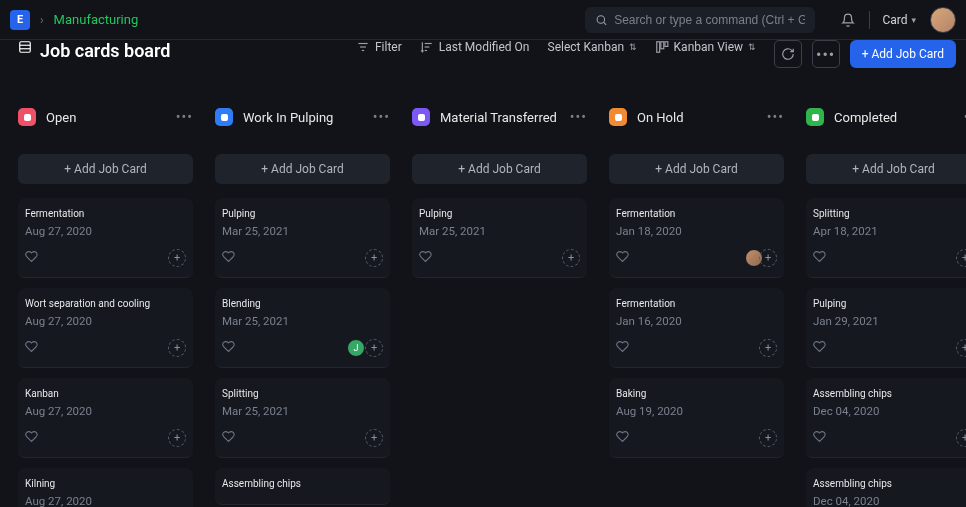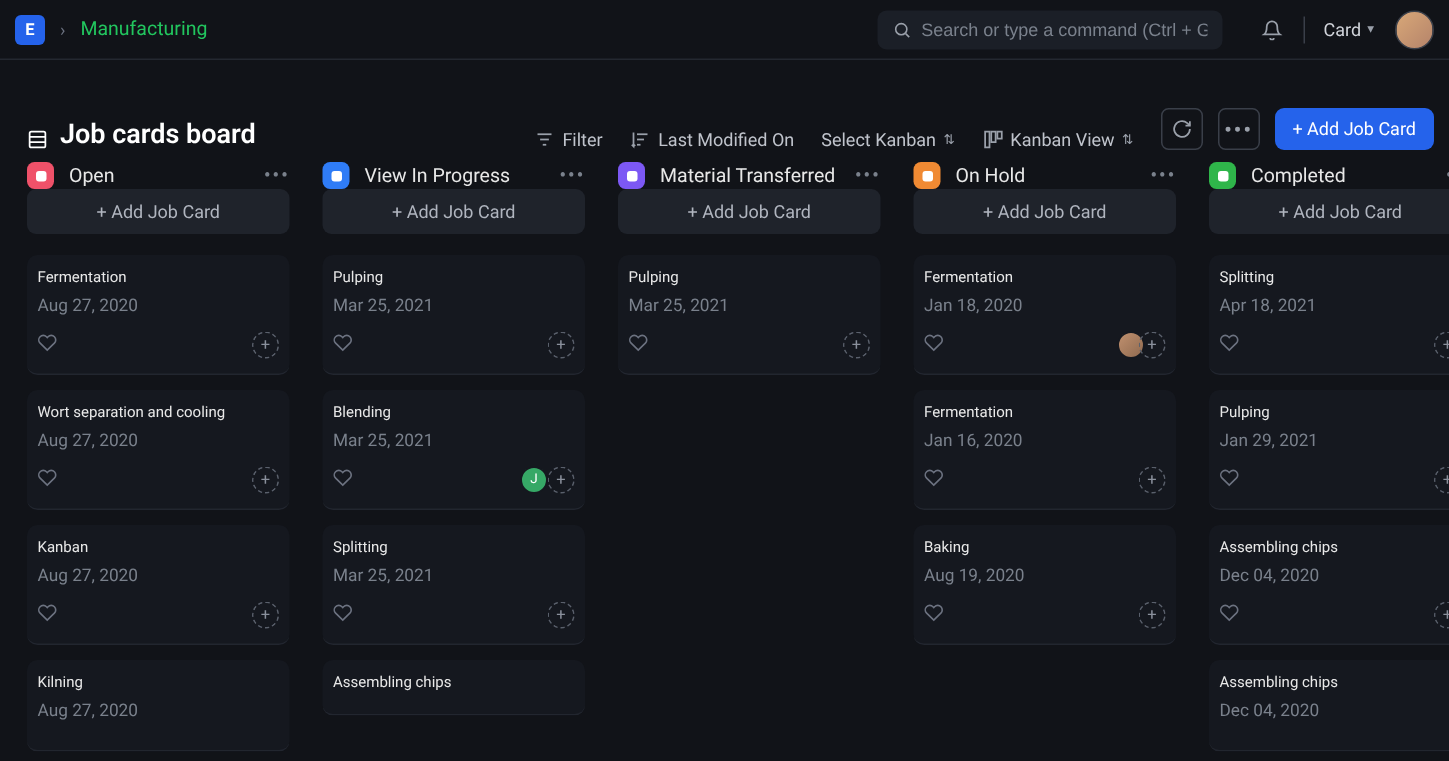--- a/index.html
+++ b/index.html
@@ -54,21 +54,21 @@
   width: 26px; height: 26px;
   border-radius: 50%;
   background: linear-gradient(135deg, #d8a878, #b5836a);
   border: 1px solid #3a3f49;
 }
 
 
 .toolbar {
   height: 60px;
   display: flex;
-  align-items: flex-end;
+  align-items: flex-start;
   padding: 0 10px 0 18px;
 }
 .board-title { font-size: 18px; font-weight: 600; color: #fff; }
 .toolbar-spacer { flex: 1; }
 .tb-btn {
   display: flex; align-items: center;
   font-size: 12px; color: #c0c4cc;
   margin-right: 18px;
 }
 .tb-btn svg { margin-right: 5px; }
@@ -94,21 +94,21 @@
   gap: 22px;
   padding: 0 18px;
   overflow-x: auto;
 }
 .column {
   width: 175px;
   flex-shrink: 0;
 }
 .col-header {
   display: flex; align-items: center;
-  padding: 8px 0 0;
+  padding: 8px 0 28px;
 }
 .status-dot {
   width: 18px; height: 18px;
   border-radius: 5px;
   display: flex; align-items: center; justify-content: center;
   margin-right: 10px;
 }
 .status-dot::after {
   content: ""; width: 7px; height: 7px; border-radius: 2px; background: #fff;
 }
@@ -280,21 +280,21 @@
       </div>
       </div>
       <div class="card">
       <div class="card-title">Kilning</div>
       <div class="card-date">Aug 27, 2020</div>
       </div>
     </div>
     <div class="column">
       <div class="col-header">
     <div class="status-dot" style="background:#2f7cf6"></div>
-    <div class="col-title">View In Progress</div>
+    <div class="col-title">Work In Pulping</div>
     <div class="col-menu">•••</div>
       </div>
       <div class="add-card-btn">+ Add Job Card</div>
       <div class="card">
       <div class="card-title">Pulping</div>
       <div class="card-date">Mar 25, 2021</div>
       <div class="card-footer">
         <div class="heart-icon">
           <svg viewBox="0 0 24 24">
               <path d="M20.8 4.6a5.5 5.5 0 0 0-7.8 0L12 5.6l-1-1a5.5 5.5 0 0 0-7.8 7.8l1 1L12 21l7.8-7.6 1-1a5.5 5.5 0 0 0 0-7.8z"></path>

